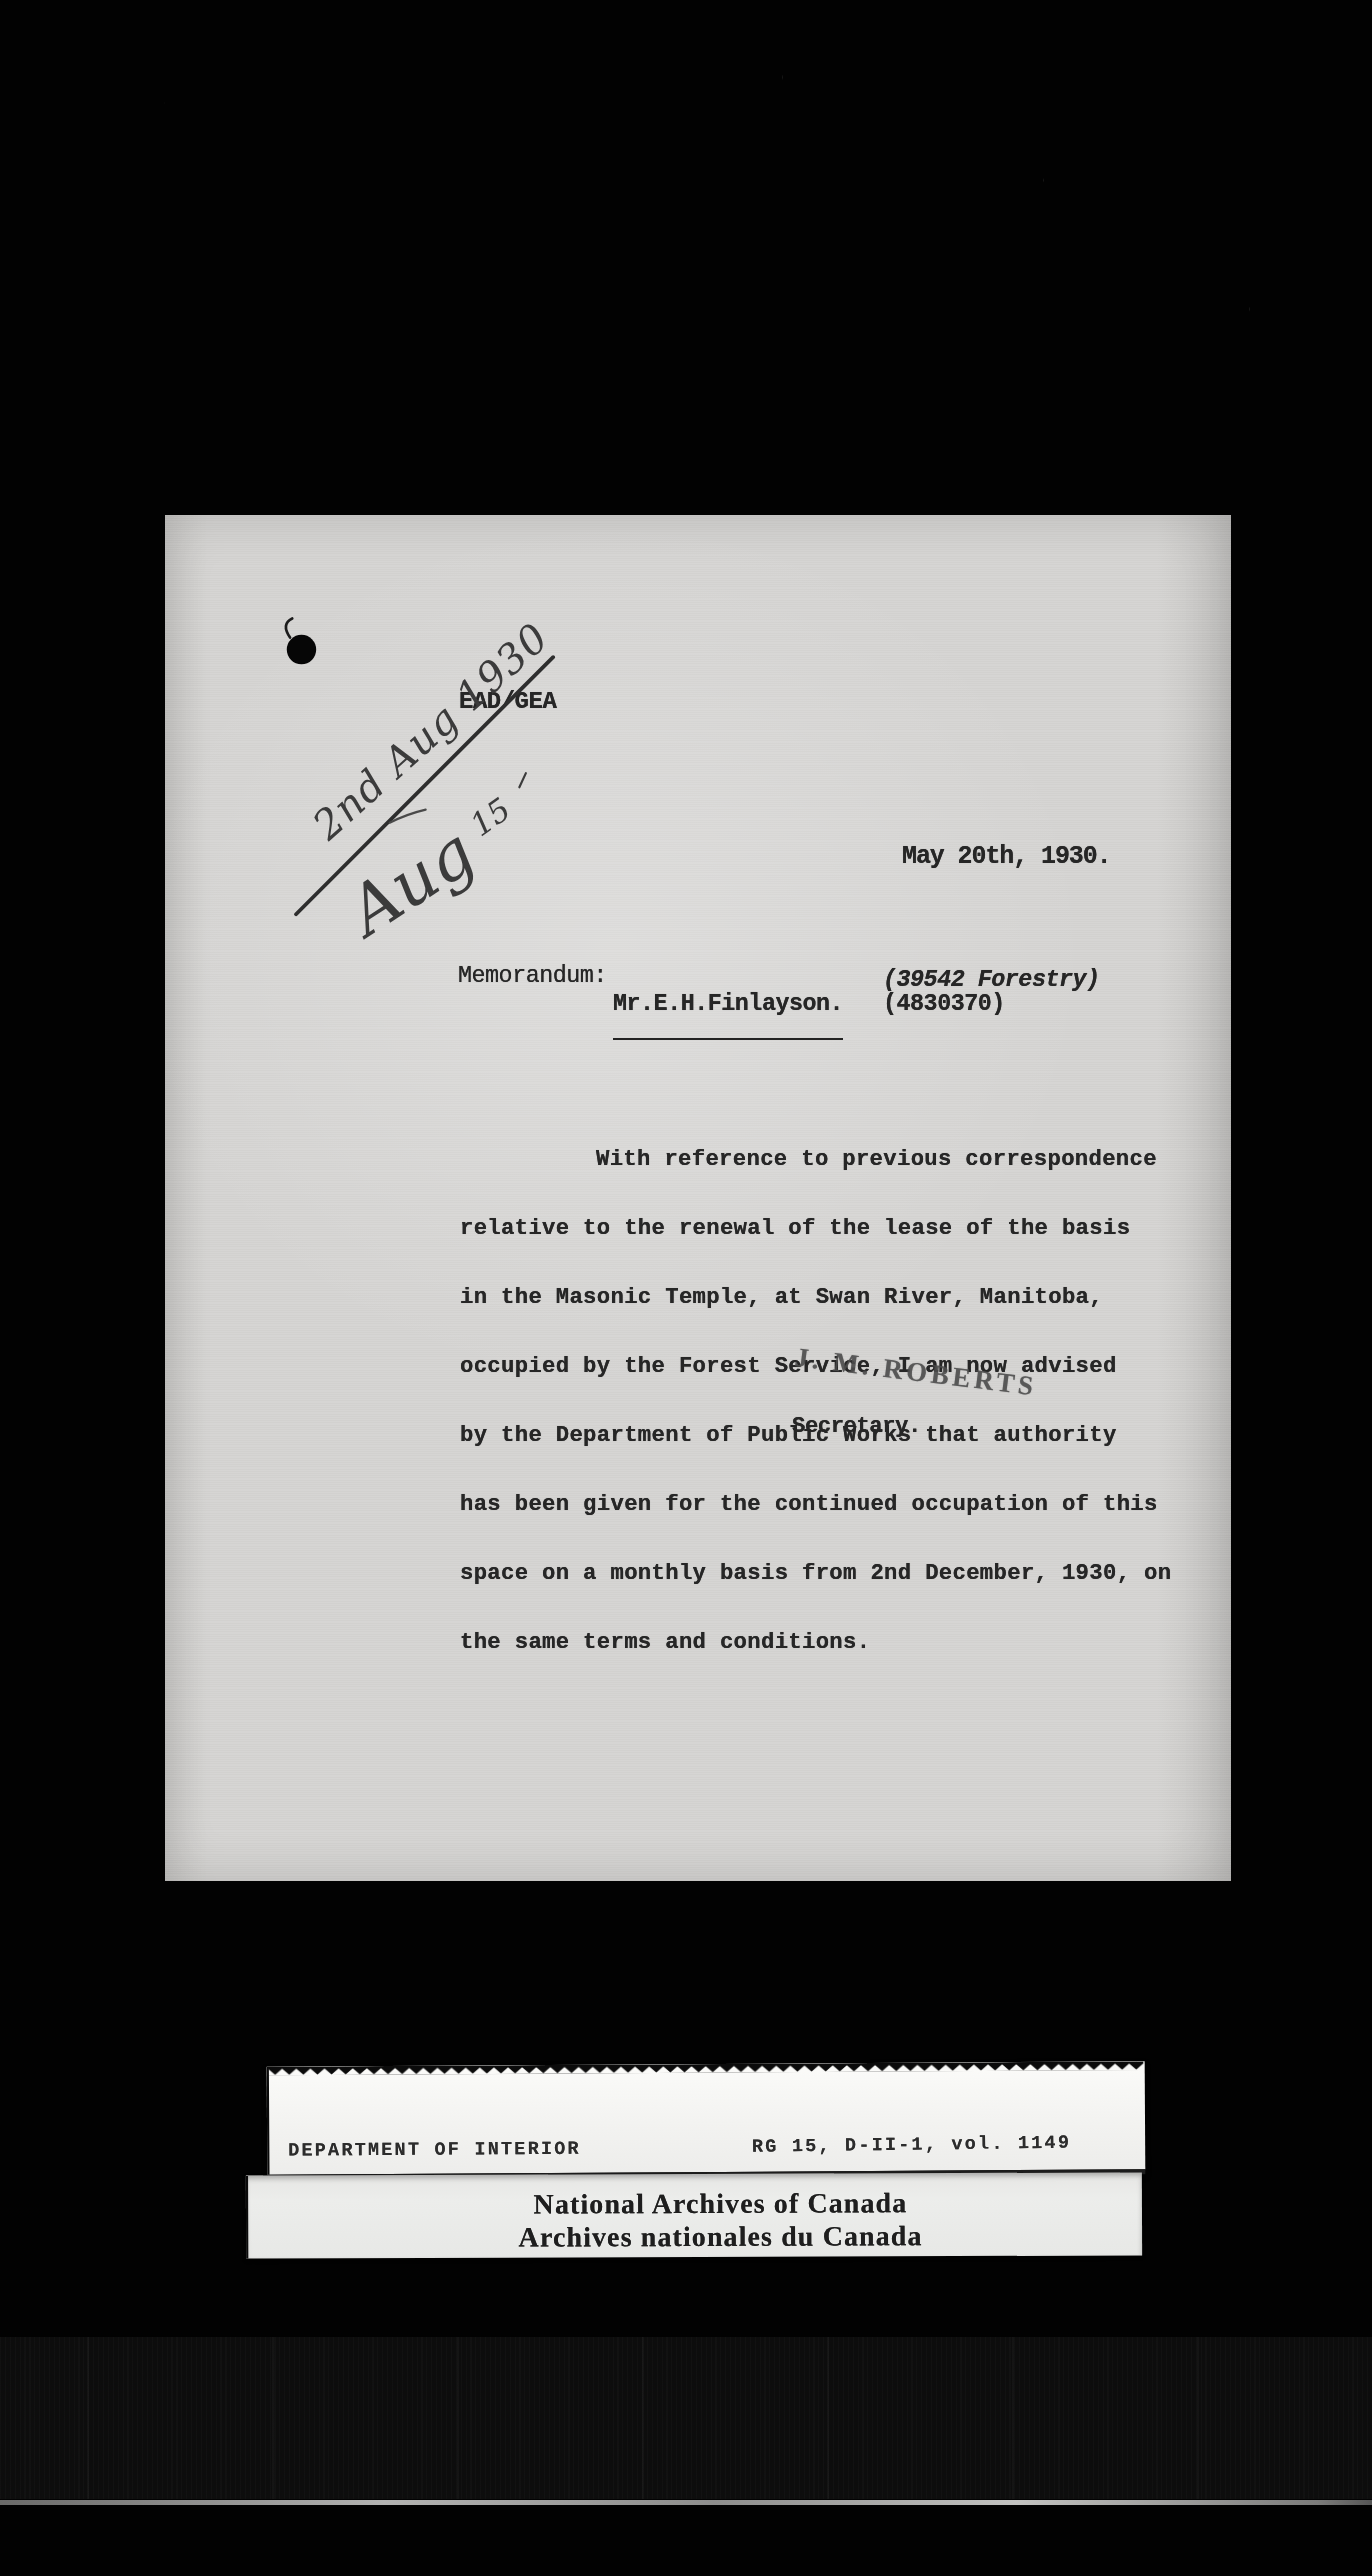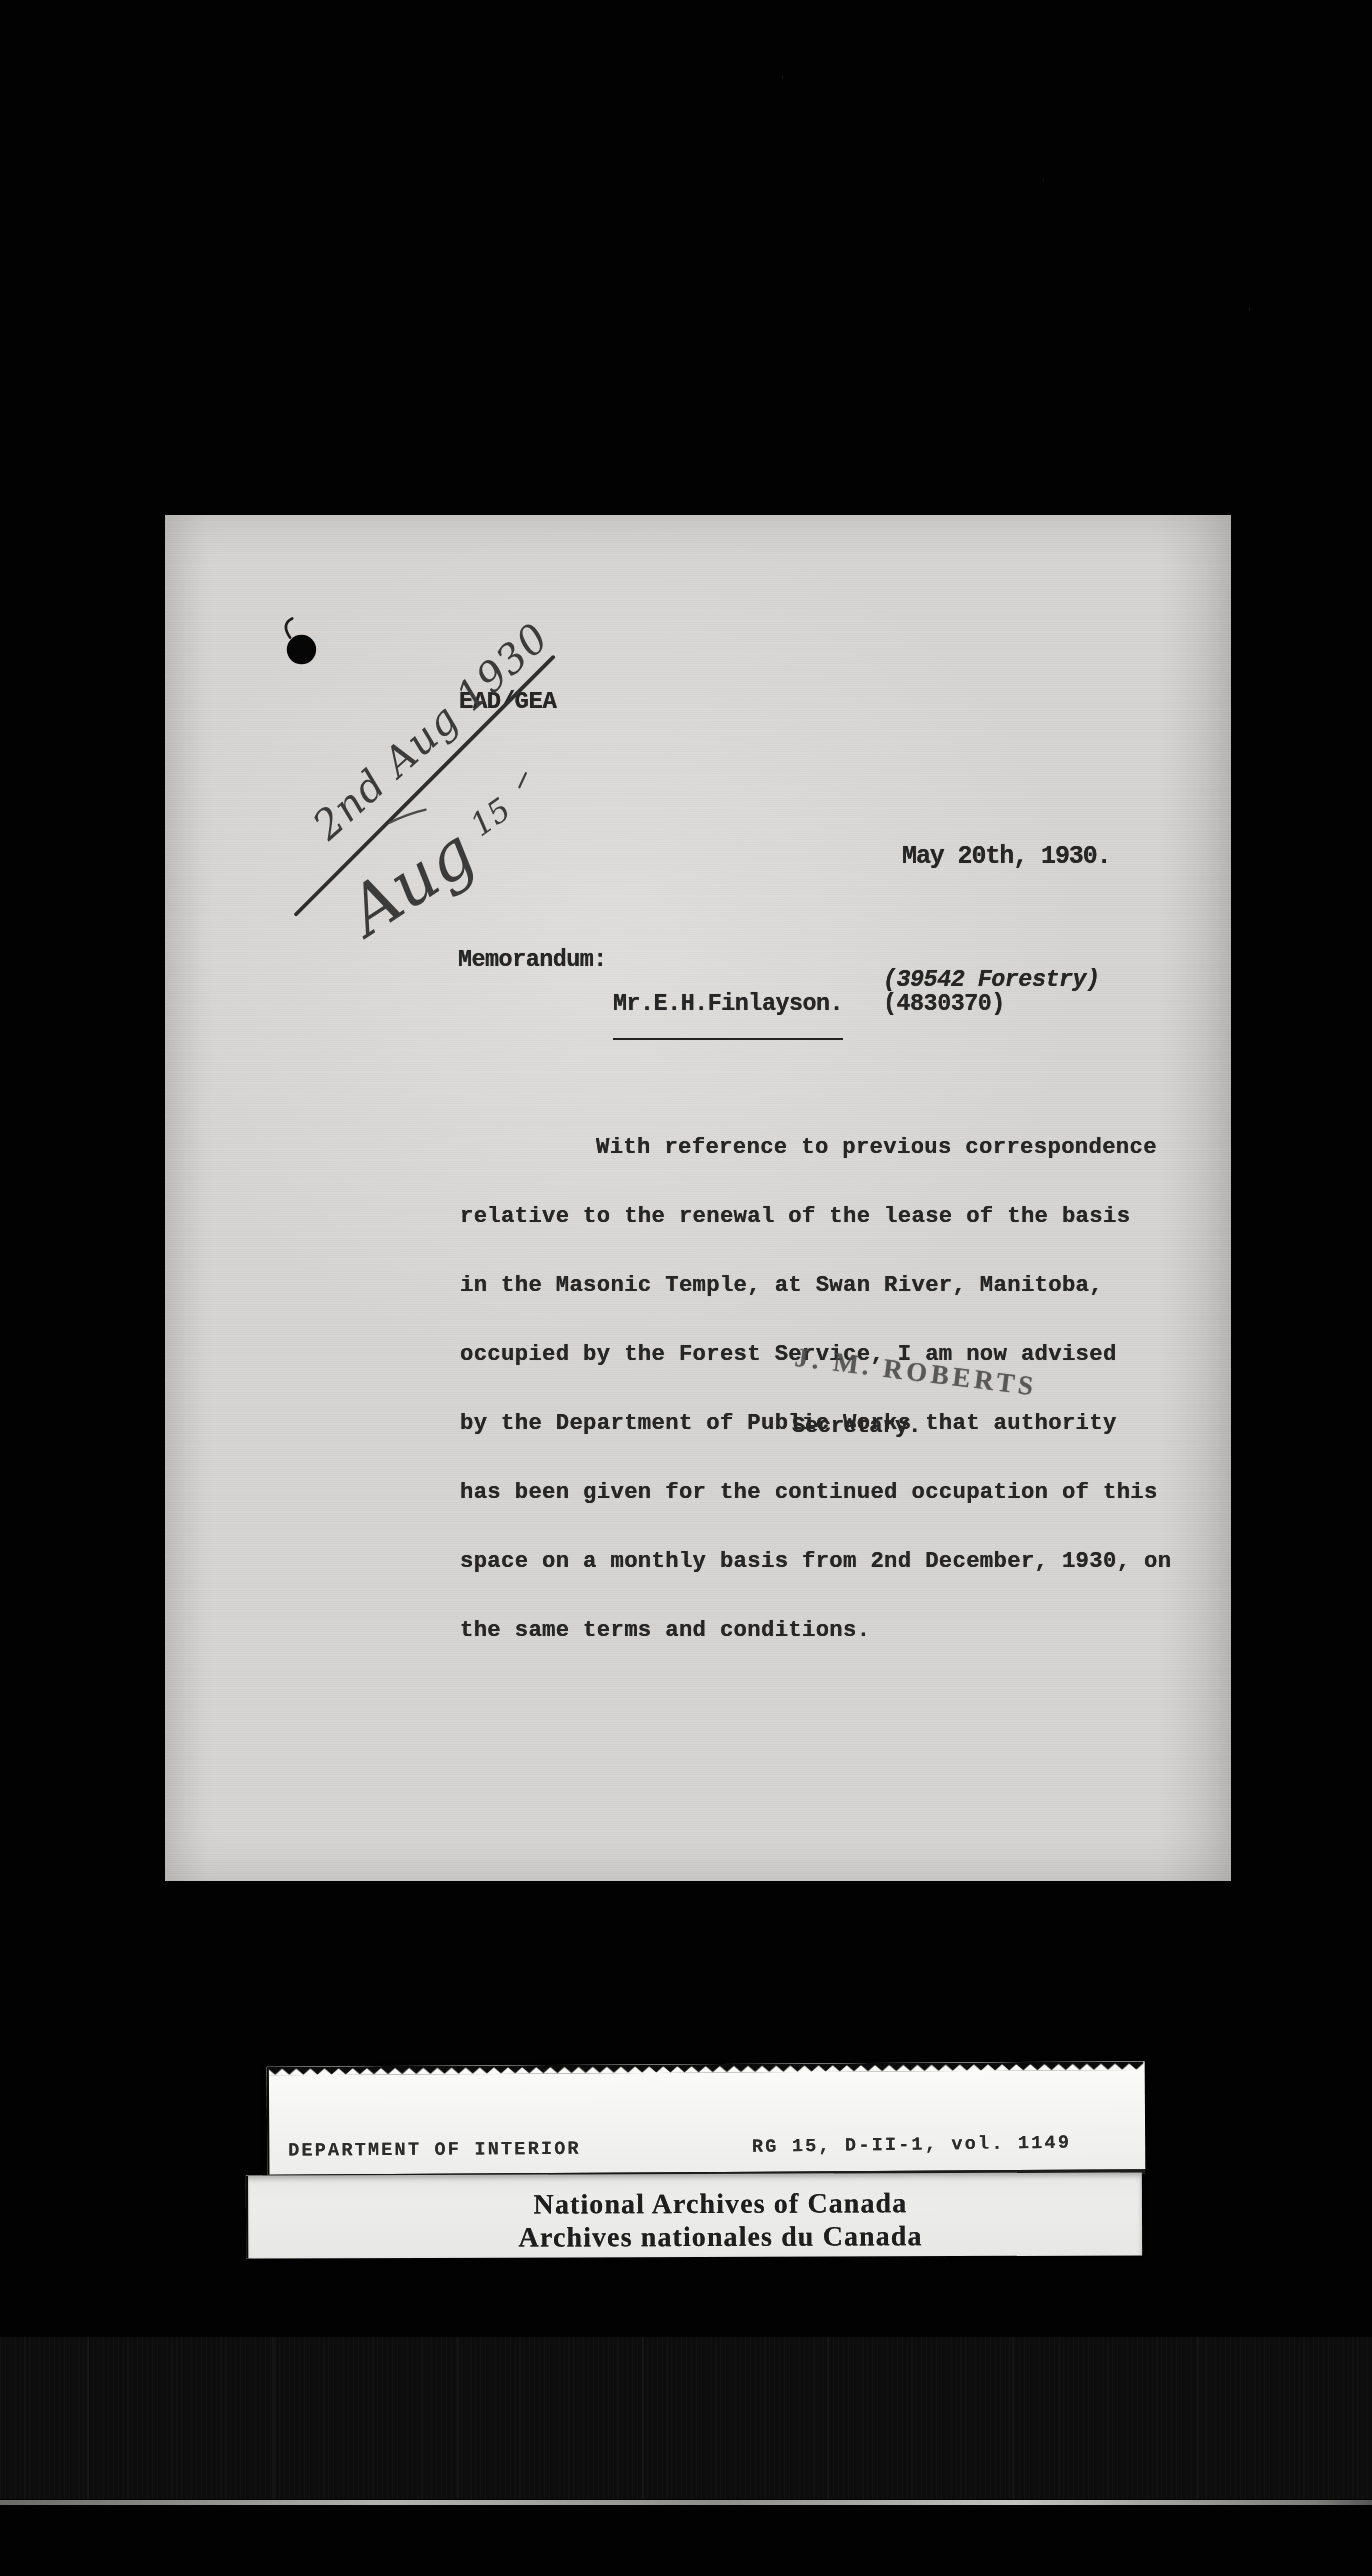--- a/index.html
+++ b/index.html
@@ -24,28 +24,28 @@
       radial-gradient(ellipse 70% 50% at 42% 32%, rgba(255,255,255,.22), transparent 65%),
       repeating-linear-gradient(0deg, rgba(0,0,0,.018) 0 1.1px, rgba(255,255,255,.012) 1.1px 2.2px),
       linear-gradient(90deg, rgba(0,0,0,.05), transparent 4%, transparent 93%, rgba(0,0,0,.09)),
       #d6d5d3;
     box-shadow: inset 0 0 49px rgba(0,0,0,.14);
   }
   .typed{position:absolute;color:#262626;font-family:"Liberation Mono","DejaVu Sans Mono",monospace;
     white-space:pre;text-shadow:0 0 0.5px rgba(45,45,45,.85), 0 0 1.1px rgba(45,45,45,.25);}
   .t-filecode{left:294px;top:173px;font-size:24px;letter-spacing:-0.5px;font-weight:700;}
   .t-date{left:737px;top:327px;font-size:25px;letter-spacing:-1.1px;font-weight:700;}
-  .t-salutation{left:293px;top:432px;font-size:23.4px;letter-spacing:-0.5px;font-weight:700;}
+  .t-salutation{left:293px;top:448px;font-size:23.4px;letter-spacing:-0.5px;font-weight:400;}
   .t-ref1{left:718px;top:452px;font-size:23.4px;letter-spacing:-0.5px;font-weight:700;font-style:italic;}
   .t-recipient{left:448px;top:476px;font-size:23.4px;letter-spacing:-0.5px;font-weight:700;
     border-bottom:2.7px solid #232323;padding-bottom:21px;}
   .t-ref2{left:718px;top:476px;font-size:23.4px;letter-spacing:-0.5px;font-weight:700;}
   .t-body{left:295px;top:575px;font-size:22.3px;letter-spacing:0.3px;line-height:23px;font-weight:700;}
   .t-body .bline{white-space:pre;}
-  .t-body .indent{text-indent:136px;}
+  .t-body .indent{text-indent:136px;margin-top:12px;}
   .t-secretary{left:627px;top:898px;font-size:22.3px;letter-spacing:-0.5px;font-weight:700;}
   .stamp{position:absolute;left:632px;top:827px;font-family:"Liberation Serif","DejaVu Serif",serif;
     font-size:27px;font-weight:700;letter-spacing:3.8px;color:rgba(74,74,74,.8);
     transform:rotate(7deg);transform-origin:left top;white-space:pre;
     text-shadow:0 0 1.1px rgba(90,90,90,.55);}
   .ink-svg{position:absolute;left:0;top:0;width:1066px;height:1366px;}
   .hand{font-family:"DejaVu Serif","Liberation Serif",serif;font-style:italic;}
 
   
   .card-dept{position:absolute;left:267px;top:2064px;width:878px;height:108px;

